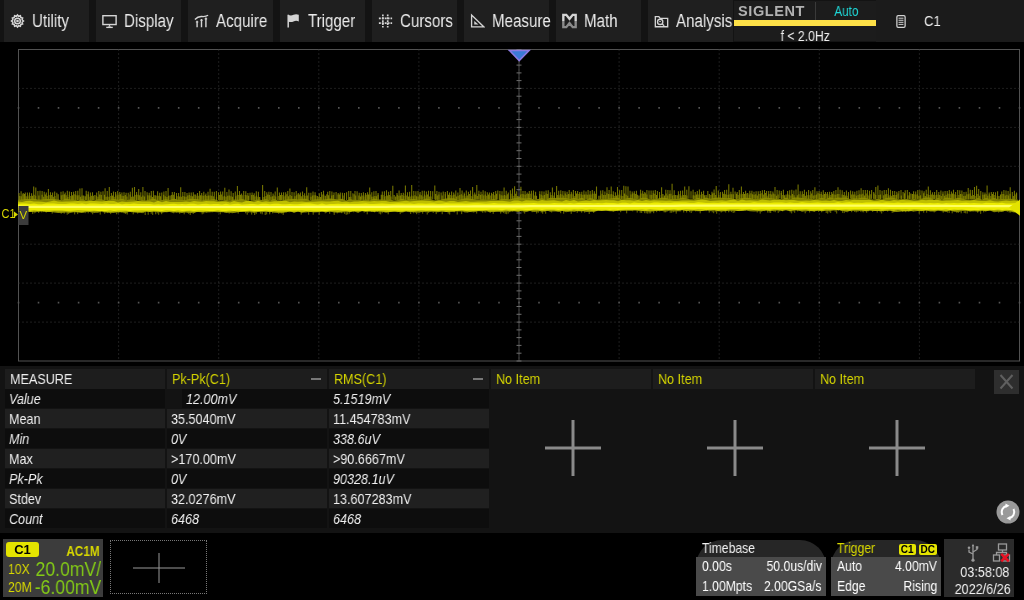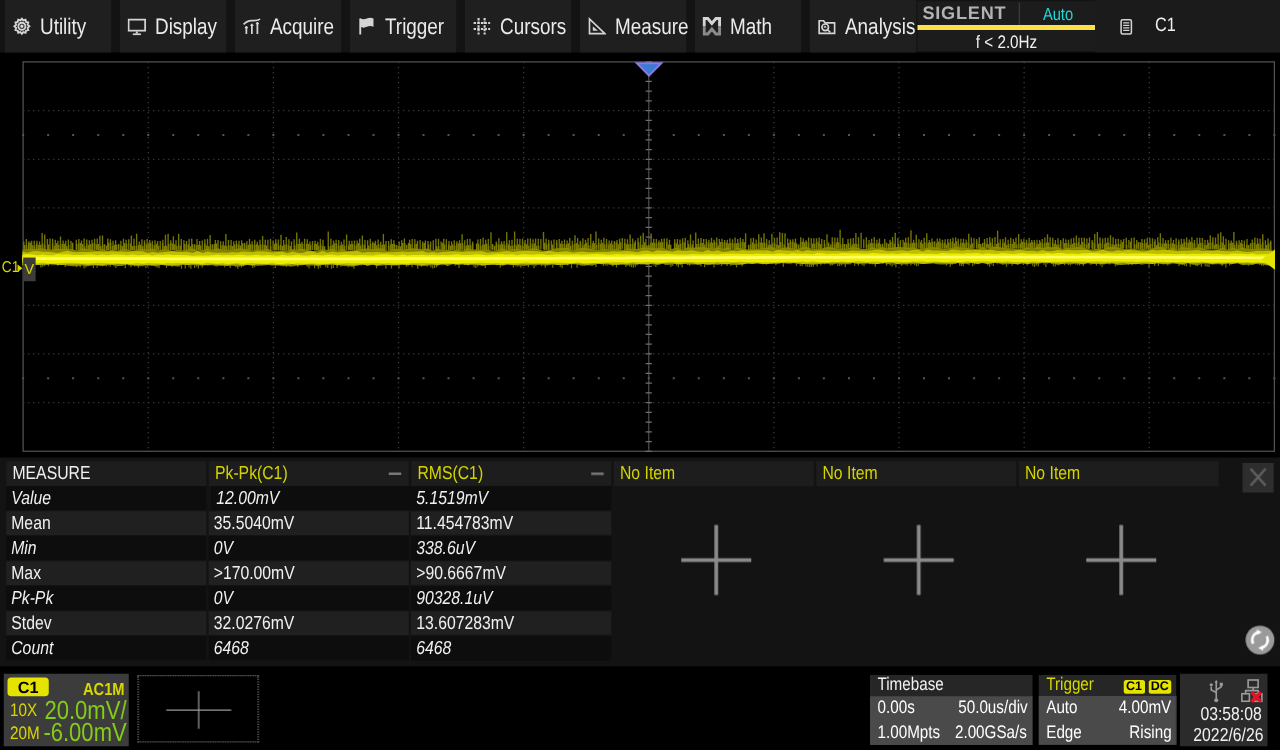--- a/index.html
+++ b/index.html
@@ -10,21 +10,21 @@
 .tbar { position:absolute; left:0; top:0; width:1024px; height:42px; background:#131313; }
 .mi { position:absolute; top:0; width:85px; height:42px; background:#1f1f1f;
   display:flex; align-items:center; padding-left:6px; gap:7px;
   color:#ebebeb; font-size:18px; }
 .sigp { position:absolute; left:734px; top:1px; width:142px; height:40px; background:#1c1c1c; }
 .sigp .logo { position:absolute; left:4px; top:2px; width:77px; height:17px;
   color:#b2b2b2; font-weight:bold; font-size:14.5px; letter-spacing:0.6px; }
 .sigp .auto { position:absolute; left:81px; top:1px; right:0; height:18px;
   color:#1fd8d8; font-size:14px; text-align:center; border-left:1px solid #3a3a3a; line-height:18px; }
 .sigp .freq { position:absolute; left:0; right:0; top:19px; height:21px; color:#f0f0f0;
-  font-size:14.5px; text-align:center; border-top:4px solid #fde047; line-height:21px; }
+  font-size:14.5px; text-align:center; border-top:6px solid #fde047; line-height:21px; }
 .c1p { position:absolute; left:876px; top:0; width:148px; height:42px; background:#1b1b1b;
   display:flex; align-items:center; padding-left:18px; gap:16px; color:#f0f0f0; font-size:15.5px; }
 
 .mpanel { position:absolute; left:0; top:366px; width:1024px; height:167px; background:#131313; }
 .hc { position:absolute; top:3px; width:160px; height:20px; background:#1d1d1d;
   color:#d4d400; font-size:15px; line-height:20px; padding-left:5px; }
 .hminus { position:absolute; top:12px; width:10px; height:2px; background:#787878; }
 .xbtn { position:absolute; left:994px; top:4px; width:25px; height:24px; background:#2e2e2e;
   color:#8a8a8a; font-size:14px; text-align:center; line-height:24px; }
 .mc { position:absolute; width:160px; height:19px; font-size:15px; line-height:19px;
@@ -34,21 +34,21 @@
 
 .bbar { position:absolute; left:0; top:539px; width:1024px; height:61px; background:#000; }
 .c1box { position:absolute; left:3px; top:0; width:100px; height:58px; background:#3c3c3c; }
 .c1badge { position:absolute; left:3px; top:3px; width:33px; height:15px; background:#e4e400;
   border-radius:3px; color:#000; font-size:13px; font-weight:bold; text-align:center; line-height:15px; }
 .ac1m { position:absolute; right:3px; top:4px; color:#d8d800; font-size:14px; font-weight:bold; }
 .brow { position:absolute; left:5px; right:2px; height:18px; }
 .brow .yl { position:absolute; left:0; color:#d8d800; font-size:14.5px; line-height:18px; }
 .brow .wt { position:absolute; right:0; color:#84cc16; font-size:21px; line-height:18px; }
 .addbox { position:absolute; left:110px; top:1px; width:97px; height:54px; border:1px dotted #777; }
-.tbox { position:absolute; top:1px; height:56px; background:#262626; }
+.tbox { position:absolute; top:1px; height:56px; background:#262626;border-radius:26px; }
 .ttl { position:absolute; left:6px; right:4px; top:0; height:17px; font-size:14.5px; line-height:17px; }
 .badge { float:right; background:#e4e400; color:#000; font-size:10px; font-weight:bold;
   border-radius:2px; padding:0 2px; margin:3.5px 0 0 3px; height:11px; line-height:11px; }
 .tbody { position:absolute; left:0; right:0; top:17px; bottom:0; background:#4a4a4a; }
 .trow { position:relative; height:19.5px; margin:0 4px 0 6px; font-size:14.5px; color:#fff; line-height:19.5px; }
 .trow span:first-child { position:absolute; left:0; }
 .trow span:last-child { position:absolute; right:0; }
 .infobox { position:absolute; left:944px; top:0; width:70px; height:58px; background:#2b2b2b; }
 .itime { position:absolute; left:0; right:5px; top:24px; color:#f0f0f0; font-size:15px; text-align:right; }
 .idate { position:absolute; left:0; right:5px; top:41px; color:#f0f0f0; font-size:15px; text-align:right; }
@@ -161,21 +161,21 @@
 <div class="hc" style="left:329px"><span class="cx">RMS(C1)</span></div>
 <div class="hc" style="left:491px"><span class="cx">No Item</span></div>
 <div class="hc" style="left:653px"><span class="cx">No Item</span></div>
 <div class="hc" style="left:815px"><span class="cx">No Item</span></div>
 <div class="hminus" style="left:311px"></div>
 <div class="hminus" style="left:473px"></div>
 <div class="xbtn"><svg width="25" height="24">
           <path d="M6.5,5 L18.5,18.5 M18.5,5 L6.5,18.5" stroke="#5f5f5f" stroke-width="2"></path>
         </svg></div>
 <div class="mc dark" style="left:5px;top:23px"><span class="cx">Value</span></div>
-<div class="mc dark" style="left:169px;top:23px"><span class="cx">12.00mV</span></div>
+<div class="mc dark" style="left:182px;top:23px"><span class="cx">12.00mV</span></div>
 <div class="mc dark" style="left:329px;top:23px"><span class="cx">5.1519mV</span></div>
 <div class="mc lite" style="left:5px;top:43px"><span class="cx">Mean</span></div>
 <div class="mc lite" style="left:167px;top:43px"><span class="cx">35.5040mV</span></div>
 <div class="mc lite" style="left:329px;top:43px"><span class="cx">11.454783mV</span></div>
 <div class="mc dark" style="left:5px;top:63px"><span class="cx">Min</span></div>
 <div class="mc dark" style="left:167px;top:63px"><span class="cx">0V</span></div>
 <div class="mc dark" style="left:329px;top:63px"><span class="cx">338.6uV</span></div>
 <div class="mc lite" style="left:5px;top:83px"><span class="cx">Max</span></div>
 <div class="mc lite" style="left:167px;top:83px"><span class="cx">&gt;170.00mV</span></div>
 <div class="mc lite" style="left:329px;top:83px"><span class="cx">&gt;90.6667mV</span></div>

